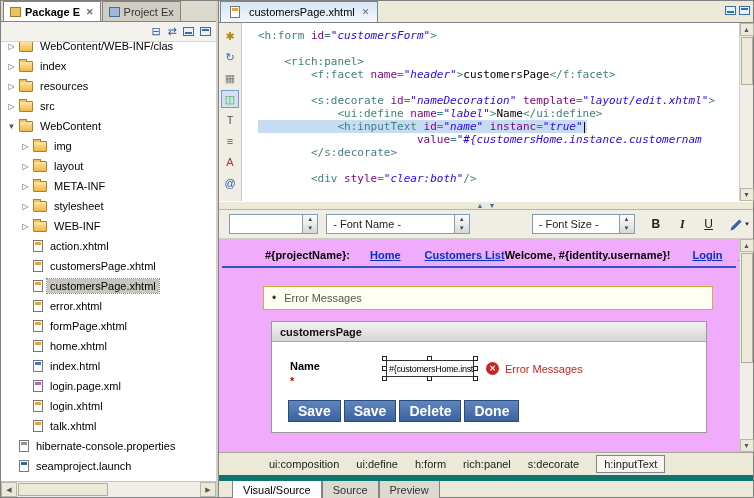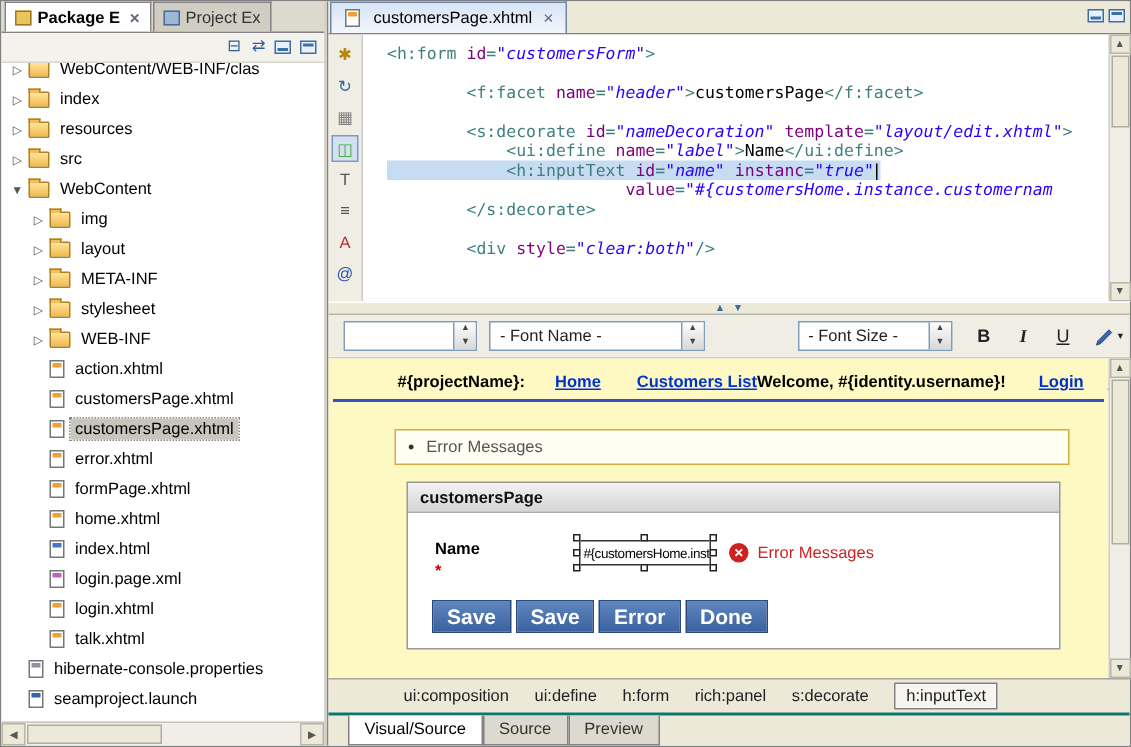--- a/index.html
+++ b/index.html
@@ -80,21 +80,21 @@
 .spin{width:15px;border-left:1px solid #7F9DB9;display:flex;flex-direction:column;background:linear-gradient(#FDFDFD,#D8D8D8)}
 .spin i{flex:1;font-style:normal;font-size:6px;line-height:9px;text-align:center;color:#444}
 .fbtn{width:19px;height:19px;display:flex;align-items:center;justify-content:center;font-size:12px;color:#222}
 .fbtn.bold{font-weight:bold;margin-left:4px}
 .fbtn.italic{font-style:italic;font-family:"Liberation Serif",serif;font-weight:bold}
 .fbtn.underline{text-decoration:underline}
 .fbtn.pen{width:28px;gap:2px}
 .dd{font-style:normal;font-size:7px;color:#222}
 
 .visrow{flex:1;display:flex;min-height:0}
-.visual{flex:1;background:#fef9c3;overflow:hidden;min-width:0}
+.visual{flex:1;background:#f0abfc;overflow:hidden;min-width:0}
 .vnav{display:flex;align-items:baseline;padding:10px 14px 0 46px}
 .vlabel{font-weight:bold;white-space:nowrap}
 .navlinks{display:flex;gap:24px;margin-left:20px}
 .navlink{color:#0033CC;font-weight:bold;text-decoration:underline;white-space:nowrap}
 .vwelcome{font-weight:bold;margin-left:auto;white-space:nowrap}
 .navlinks.right{gap:16px;margin-left:22px;margin-right:2px}
 .vrule{height:2px;background:#3351C4;margin:5px 3px 0 3px}
 .errbox{margin:18px 26px 0 44px;height:24px;border:1px solid #D8A93C;background:#FFFEF2;display:flex;align-items:center;gap:8px;padding-left:8px;color:#555}
 .bullet{color:#333;font-size:12px}
 .vpanel{margin:11px 32px 0 52px;border:1px solid #999}
@@ -110,21 +110,21 @@
 .hnd.tl{left:-5px;top:-5px}.hnd.tm{left:50%;margin-left:-3px;top:-5px}.hnd.tr{right:-5px;top:-5px}
 .hnd.ml{left:-5px;top:50%;margin-top:-3px}.hnd.mr{right:-5px;top:50%;margin-top:-3px}
 .hnd.bl{left:-5px;bottom:-5px}.hnd.bm{left:50%;margin-left:-3px;bottom:-5px}.hnd.br{right:-5px;bottom:-5px}
 .err-icon{margin-left:12px;width:13px;height:13px;border-radius:7px;background:#CC2222;color:#fff;font-size:8px;font-weight:bold;line-height:13px;text-align:center;margin-top:2px}
 .err-text{margin-left:6px;color:#CC2222;margin-top:3px}
 .fbtns{position:absolute;left:16px;bottom:10px;display:flex;gap:3px}
 .vbtn{background:linear-gradient(#5E86BE,#3C62A0);border:1px solid #2C4A7C;color:#fff;font-size:14px;font-weight:bold;padding:2px 9px;white-space:nowrap}
 .breadcrumb{height:23px;background:#ECE9D8;border-top:1px solid #A8A59A;display:flex;align-items:center;gap:17px;padding-left:50px}
 .bc-item{color:#222}
 .bc-item.selected{border:1px solid #848284;background:#F6F5EF;padding:2px 7px}
-.btabs{height:22px;background:#ECE9D8;border-top:2px solid #0f766e;display:flex;align-items:flex-start;padding-left:13px}
+.btabs{height:22px;background:#ECE9D8;border-top:6px solid #0f766e;display:flex;align-items:flex-start;padding-left:13px}
 .btab{padding:3px 10px 4px;border:1px solid #848284;border-top:none;background:#DCD9CE;color:#333;white-space:nowrap}
 .btab.active{background:#FFFFFF;color:#000}
 </style>
 </head>
 <body>
 
 <div class="app">
 
   <div class="left-panel">
     <div class="ltabs">
@@ -285,20 +285,21 @@
           <div class="vpe-btn" style="color: rgb(128, 128, 128);">▦</div>
           <div class="vpe-btn pressed" style="color: rgb(68, 170, 68);">◫</div>
           <div class="vpe-btn" style="color: rgb(85, 85, 85);">T</div>
           <div class="vpe-btn" style="color: rgb(85, 85, 85);">≡</div>
           <div class="vpe-btn" style="color: rgb(170, 51, 51);">A</div>
           <div class="vpe-btn" style="color: rgb(51, 85, 170);">@</div>
         </div>
       <div class="code">
           <div class="cline"><span class="tk-t">&lt;h:form</span><span class="tk-s"> </span><span class="tk-a">id</span><span class="tk-t">=</span><span class="tk-v">"customersForm"</span><span class="tk-t">&gt;</span></div>
           <div class="cline"><span class="tk-s">&nbsp;</span></div>
+          <div class="cline"><span class="tk-s">    </span><span class="tk-t">&lt;rich:panel&gt;</span></div>
           <div class="cline"><span class="tk-s">        </span><span class="tk-t">&lt;f:facet</span><span class="tk-s"> </span><span class="tk-a">name</span><span class="tk-t">=</span><span class="tk-v">"header"</span><span class="tk-t">&gt;</span><span class="tk-x">customersPage</span><span class="tk-t">&lt;/f:facet&gt;</span></div>
           <div class="cline"><span class="tk-s">&nbsp;</span></div>
           <div class="cline"><span class="tk-s">        </span><span class="tk-t">&lt;s:decorate</span><span class="tk-s"> </span><span class="tk-a">id</span><span class="tk-t">=</span><span class="tk-v">"nameDecoration"</span><span class="tk-s"> </span><span class="tk-a">template</span><span class="tk-t">=</span><span class="tk-v">"layout/edit.xhtml"</span><span class="tk-t">&gt;</span></div>
           <div class="cline"><span class="tk-s">            </span><span class="tk-t">&lt;ui:define</span><span class="tk-s"> </span><span class="tk-a">name</span><span class="tk-t">=</span><span class="tk-v">"label"</span><span class="tk-t">&gt;</span><span class="tk-x">Name</span><span class="tk-t">&lt;/ui:define&gt;</span></div>
           <div class="cline hl"><span class="tk-s">            </span><span class="tk-t">&lt;h:inputText</span><span class="tk-s"> </span><span class="tk-a">id</span><span class="tk-t">=</span><span class="tk-v">"name"</span><span class="tk-s"> </span><span class="tk-a">instanc</span><span class="tk-t">=</span><span class="tk-v">"true"</span><span class="caret"></span></div>
           <div class="cline"><span class="tk-s">                        </span><span class="tk-a">value</span><span class="tk-t">=</span><span class="tk-v">"#{customersHome.instance.customernam</span></div>
           <div class="cline"><span class="tk-s">        </span><span class="tk-t">&lt;/s:decorate&gt;</span></div>
           <div class="cline"><span class="tk-s">&nbsp;</span></div>
           <div class="cline"><span class="tk-s">        </span><span class="tk-t">&lt;div</span><span class="tk-s"> </span><span class="tk-a">style</span><span class="tk-t">=</span><span class="tk-v">"clear:both"</span><span class="tk-t">/&gt;</span></div>
         </div>
@@ -385,21 +386,21 @@
                 <i class="hnd bl"></i>
                 <i class="hnd bm"></i>
                 <i class="hnd br"></i>
               </span>
               <span class="err-icon">✕</span>
               <span class="err-text">Error Messages</span>
             </div>
             <div class="fbtns">
                 <span class="vbtn">Save</span>
                 <span class="vbtn">Save</span>
-                <span class="vbtn">Error</span>
+                <span class="vbtn">Delete</span>
                 <span class="vbtn">Done</span>
               </div>
           </div>
         </div>
       </div>
       <div class="vscroll">
         <span class="sbtn">▲</span>
         <span class="sthumb vis"></span>
         <span class="strack"></span>
         <span class="sbtn">▼</span>

